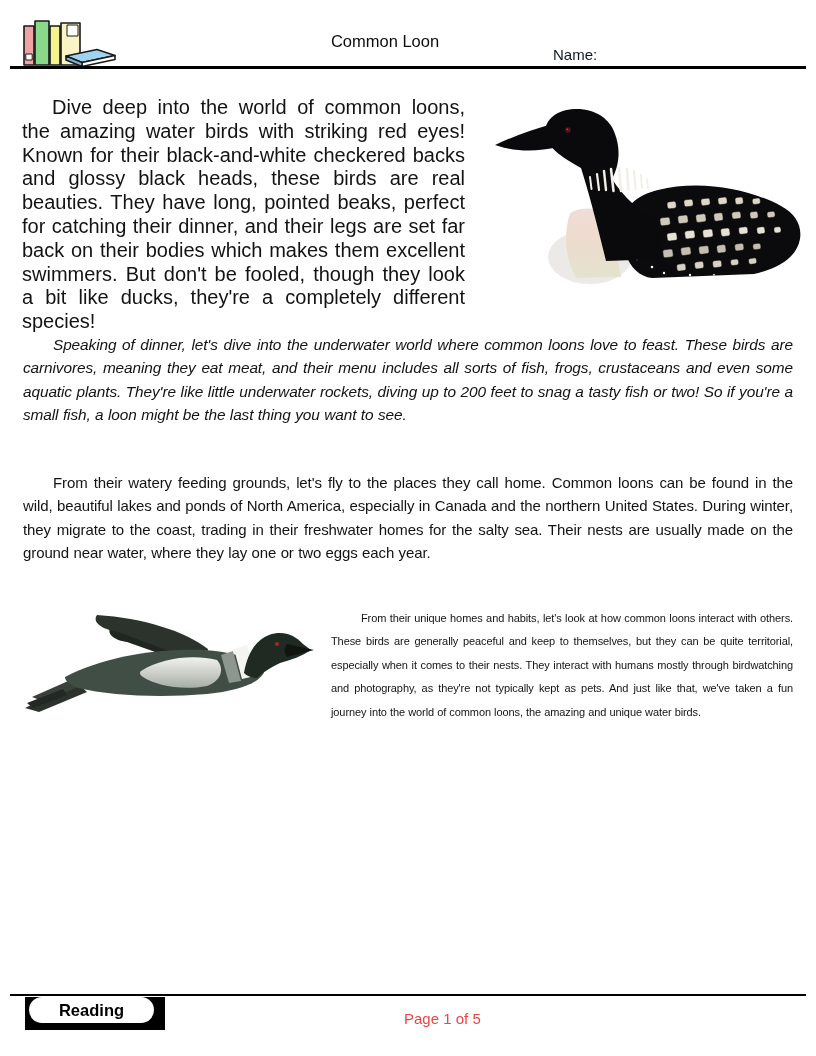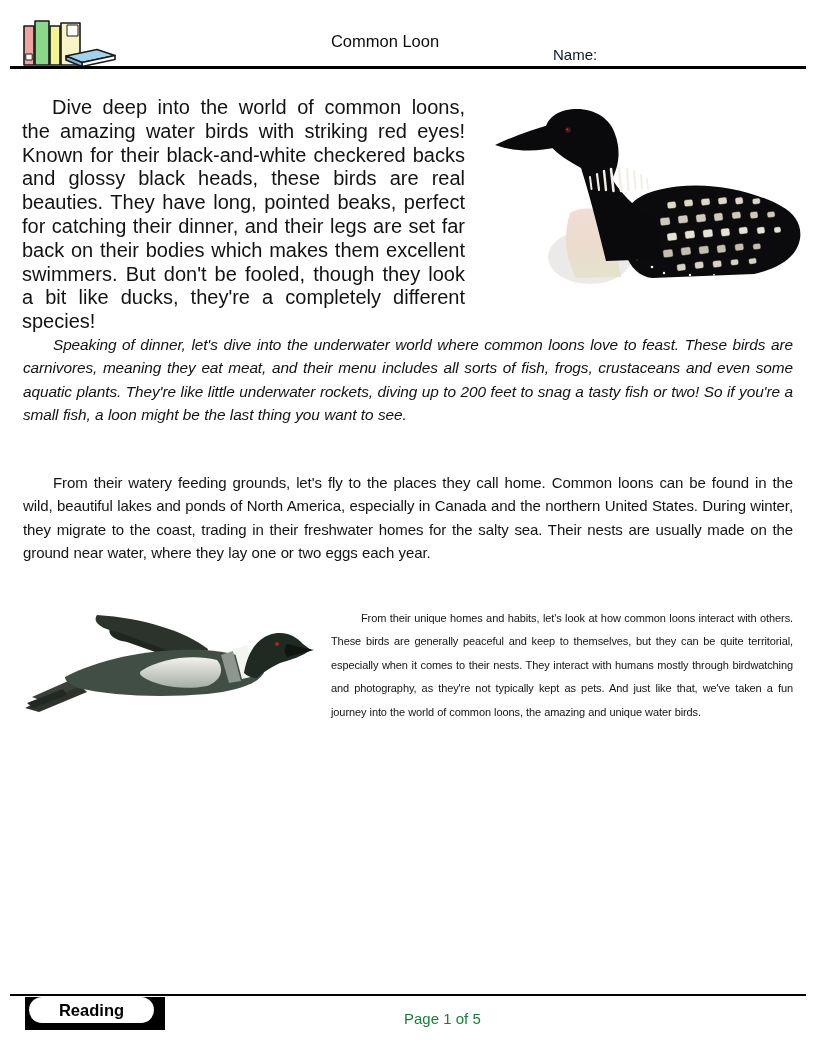--- a/index.html
+++ b/index.html
@@ -41,21 +41,21 @@
     position:absolute; left:25px; top:997px; width:140px; height:33px;
     background:#000; display:flex; align-items:flex-start;
   }
   .badge-pill {
     background:#fff; color:#000; border-radius:14px;
     margin-left:4px; width:125px; height:26px;
     display:flex; align-items:center; justify-content:center;
     font-weight:bold; font-size:16.5px;
   }
   .footer-site { position:absolute; left:175px; top:1013px; font-size:15px; color:#0d0d0d; }
-  .footer-page { position:absolute; left:404px; top:1010px; font-size:15px; color:#15803d; }
+  .footer-page { position:absolute; left:404px; top:1010px; font-size:15px; color:#ef4444; }
 </style>
 </head>
 <body>
 
 <div class="page">
 
   <svg class="books-icon" width="100" height="55" viewBox="0 0 100 55" aria-label="Stack of colorful books">
     <g stroke="#1a1a1a" stroke-width="1.6" stroke-linejoin="round">
       <rect x="2" y="11" width="10" height="39" fill="#f0a3a3"></rect>
       <rect x="3.8" y="39" width="6.4" height="6" fill="#ffffff" stroke-width="1"></rect>

